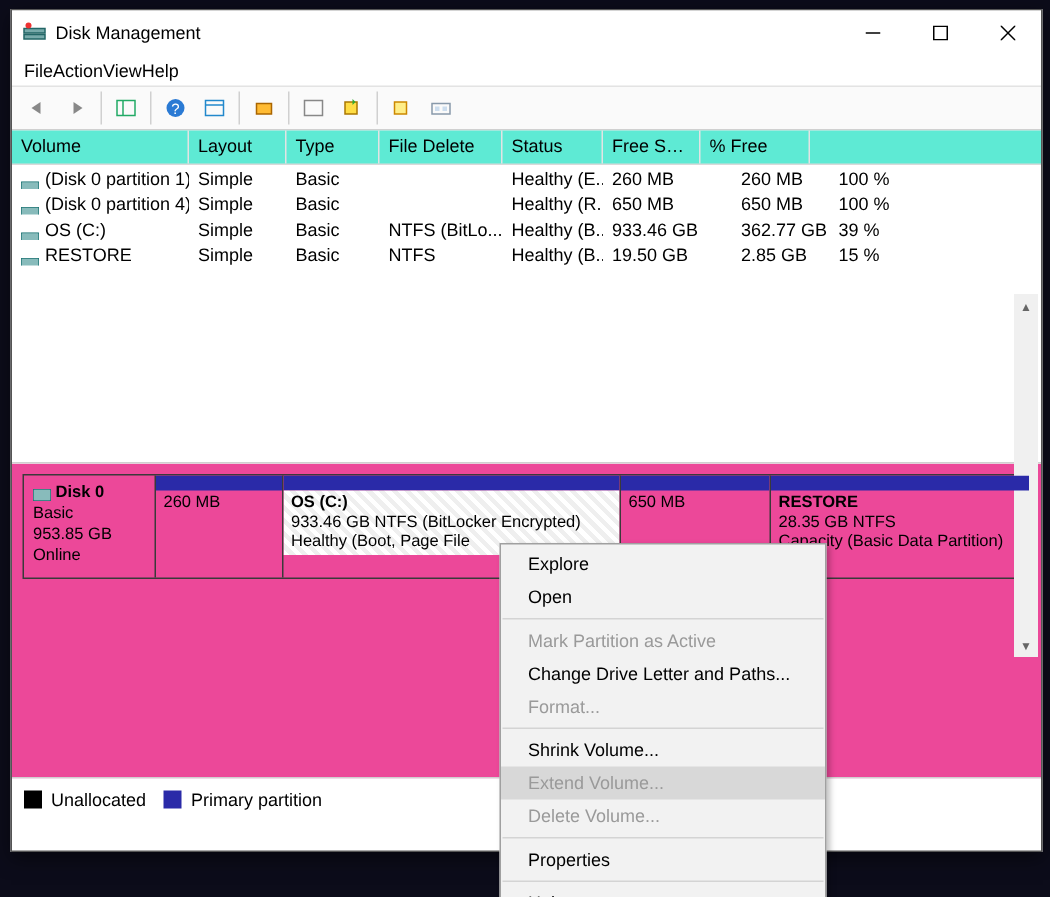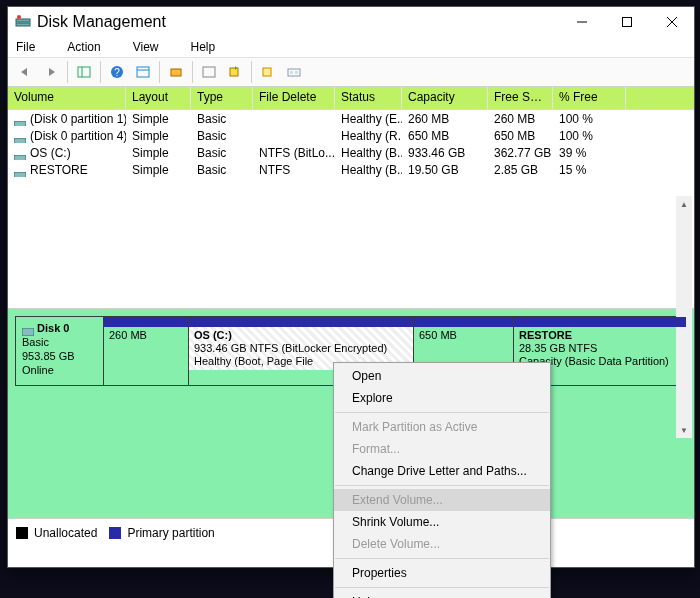--- a/index.html
+++ b/index.html
@@ -1,35 +1,35 @@
 <!DOCTYPE html>
 <html><head>
 <meta charset="utf-8">
 <style>
   html,body{margin:0;padding:0;width:700px;height:598px;background:#0c0c1a;font-family:"Segoe UI",Tahoma,sans-serif;font-size:12px;color:#000;overflow:hidden}
   .window{position:absolute;left:7px;top:6px;width:686px;height:560px;background:#fff;border:1px solid #555;box-shadow:0 4px 12px rgba(0,0,0,.5)}
   .titlebar{height:30px;display:flex;align-items:center;padding-left:7px;background:#fff}
   .titlebar .ico{width:16px;height:16px;margin-right:6px;display:flex;align-items:center;justify-content:center}
-  .titlebar .ttl{flex:1;font-size:16px}
+  .titlebar .ttl{flex:1;font-size:12px}
   .winbtns{display:flex}
   .winbtn{width:45px;height:30px;display:flex;align-items:center;justify-content:center;font-size:11px}
-  .menubar{height:20px;padding:0 8px;display:flex;gap:32px;align-items:center;font-size:12px}
+  .menubar{height:20px;padding:0 8px;display:flex;gap:0;align-items:center;font-size:12px}
   .menubar span{cursor:default}
   .toolbar{height:28px;border-top:1px solid #e3e3e3;border-bottom:1px solid #d0d0d0;display:flex;align-items:center;padding:0 5px;gap:2px;background:#fafafa}
   .tbtn{width:22px;height:22px;display:flex;align-items:center;justify-content:center;border:1px solid transparent}
   .tbtn svg{display:block}
   .tsep{width:1px;height:22px;background:#d0d0d0;margin:0 2px}
-  .listhdr{display:flex;height:22px;border-bottom:1px solid #d9d9d9;background:#bef264}
+  .listhdr{display:flex;height:22px;border-bottom:1px solid #d9d9d9;background:#5eead4}
   .listhdr .col{border-right:1px solid #e3e3e3;padding:3px 6px;font-size:12px;white-space:nowrap;overflow:hidden;text-overflow:ellipsis;box-sizing:border-box}
   .rows{height:198px;overflow:hidden;background:#fff;border-bottom:1px solid #d0d0d0}
   .row{display:flex;height:17px;align-items:center}
   .row .cell{padding:0 6px;font-size:12px;white-space:nowrap;overflow:hidden;text-overflow:ellipsis;box-sizing:border-box;display:flex;align-items:flex-end}
   .vico{width:12px;height:8px;margin-right:4px;display:inline-block}
   .c0{width:118px}.c1{width:65px}.c2{width:62px}.c3{width:82px}.c4{width:67px}.c5{width:86px}.c6{width:65px}.c7{width:73px}
-  .diskpane{height:210px;padding:7px;box-sizing:border-box;background:#86efac;border-bottom:1px solid #d0d0d0}
+  .diskpane{height:210px;padding:7px;box-sizing:border-box;background:#ec4899;border-bottom:1px solid #d0d0d0}
   .diskrow{display:flex;height:68px;border:1px solid #3a3a3a}
   .diskinfo{width:88px;border-right:1px solid #3a3a3a;padding:4px 6px;box-sizing:border-box;font-size:11px;line-height:14px}
   .diskinfo .dn{font-weight:bold}
   .parts{flex:1;display:flex}
   .part{border-right:1px solid #3a3a3a;position:relative;box-sizing:border-box;overflow:hidden}
   .part:last-child{border-right:none}
   .part .cap{height:10px;background:#2a2aa8}
   .part.os .cap{background:#2a2aa8}
   .part .body{padding:2px 5px;font-size:11px;line-height:13px}
   .part .body .pn{font-weight:bold}
@@ -150,21 +150,20 @@
       </div>
   </div>
 
   <div style="position:relative">
     <div class="listhdr">
       <div class="col c0">Volume</div>
       <div class="col c1">Layout</div>
       <div class="col c2">Type</div>
       <div class="col c3">File Delete</div>
       <div class="col c4">Status</div>
-      <div class="col c5">Capacity</div>
       <div class="col c6">Free Spa...</div>
       <div class="col c7">% Free</div>
     </div>
     <div class="rows">
       <div class="row">
         <div class="cell c0">
             <span class="vico"><svg width="12" height="8">
                 <rect width="12" height="8" rx="1" fill="#8bb" stroke="#277"></rect>
               </svg></span>
             <span>(Disk 0 partition 1)</span>
@@ -278,27 +277,27 @@
 
   <div class="legend">
     <span class="lbox" style="background:#000"></span>
     <span>Unallocated</span>
     <span class="lbox" style="background:#2a2aa8;margin-left:6px"></span>
     <span>Primary partition</span>
   </div>
 </div>
 
 <div class="ctxmenu">
+  <div class="mi">Explore</div>
   <div class="mi">Open</div>
-  <div class="mi">Explore</div>
   <div class="msep"></div>
   <div class="mi dis">Mark Partition as Active</div>
+  <div class="mi">Change Drive Letter and Paths...</div>
   <div class="mi dis">Format...</div>
-  <div class="mi">Change Drive Letter and Paths...</div>
   <div class="msep"></div>
+  <div class="mi">Shrink Volume...</div>
   <div class="mi dis hov">Extend Volume...</div>
-  <div class="mi">Shrink Volume...</div>
   <div class="mi dis">Delete Volume...</div>
   <div class="msep"></div>
   <div class="mi">Properties</div>
   <div class="msep"></div>
   <div class="mi">Help</div>
 </div>
 
 </body></html>

